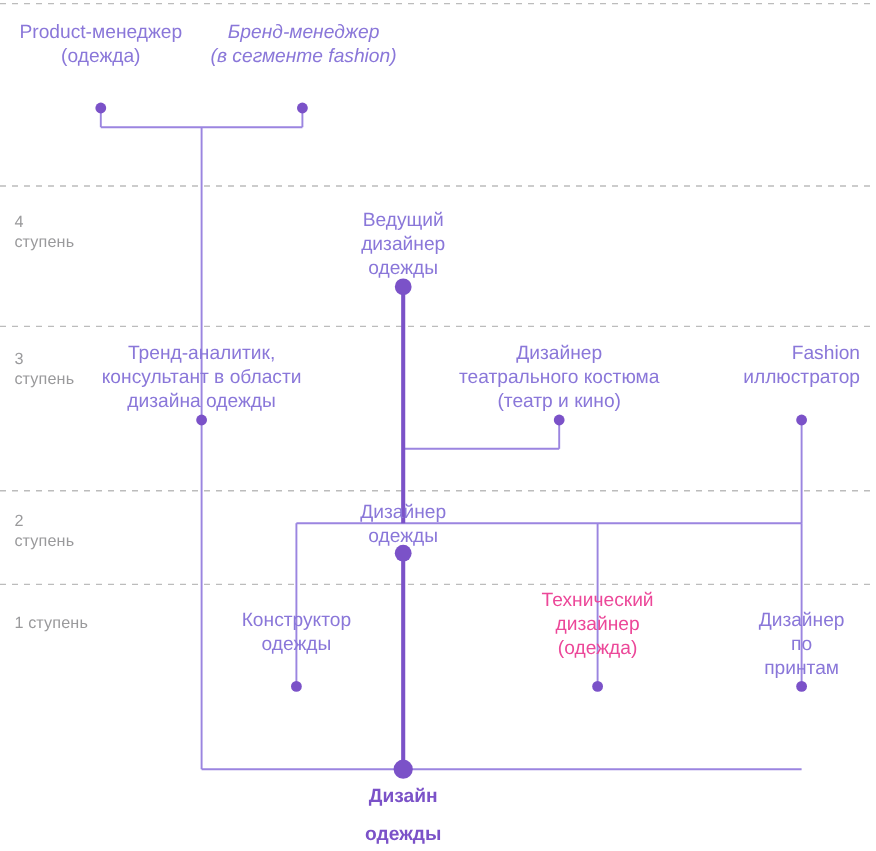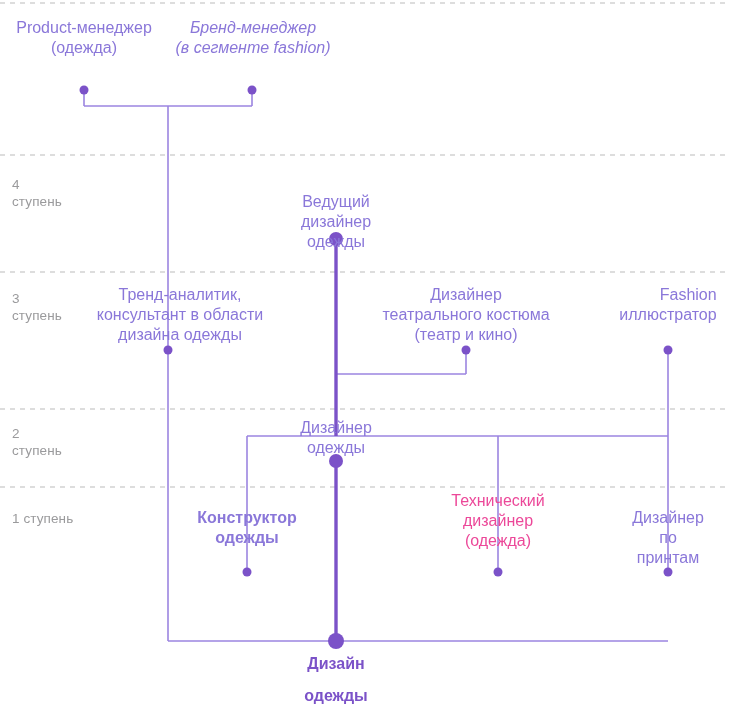--- a/index.html
+++ b/index.html
@@ -104,34 +104,34 @@
 ступень</div>
       <div class="level-label" style="left: 12px; top: 425px; color: rgb(154, 154, 156);">2
 ступень</div>
       <div class="level-label" style="left: 12px; top: 510px; color: rgb(154, 154, 156); text-align: right;">1 ступень</div>
     </div>
   <div id="node-labels">
       <div class="node-label" style="left: 84px; top: 18px; color: rgb(138, 119, 217);">Product-менеджер
 (одежда)</div>
       <div class="node-label" style="left: 253px; top: 18px; color: rgb(138, 119, 217); font-style: italic;">Бренд-менеджер
 (в сегменте fashion)</div>
-      <div class="node-label" style="left: 336px; top: 174px; color: rgb(138, 119, 217); margin-top: 18px;">Ведущий
+      <div class="node-label" style="left: 336px; top: 174px; color: rgb(138, 119, 217);">Ведущий
 дизайнер
 одежды</div>
-      <div class="node-label" style="left: 168px; top: 285px; color: rgb(138, 119, 217); margin-left: 12px;">Тренд-аналитик,
+      <div class="node-label" style="left: 168px; top: 285px; color: rgb(138, 119, 217);">Тренд-аналитик,
 консультант в области
 дизайна одежды</div>
       <div class="node-label" style="left: 466px; top: 285px; color: rgb(138, 119, 217);">Дизайнер
 театрального костюма
 (театр и кино)</div>
       <div class="node-label" style="left: 668px; top: 285px; color: rgb(138, 119, 217); text-align: right;">Fashion
 иллюстратор</div>
       <div class="node-label" style="left: 336px; top: 418px; color: rgb(138, 119, 217);">Дизайнер
 одежды</div>
-      <div class="node-label" style="left: 247px; top: 508px; color: rgb(138, 119, 217); font-weight: bold;">Конструктор
+      <div class="node-label" style="left: 247px; top: 508px; color: rgb(138, 119, 217);">Конструктор
 одежды</div>
       <div class="node-label" style="left: 498px; top: 491px; color: #ec4899;">Технический
 дизайнер
 (одежда)</div>
       <div class="node-label" style="left: 668px; top: 508px; color: rgb(138, 119, 217);">Дизайнер
 по принтам</div>
       <div class="node-label strong" style="left: 336px; top: 648px; color: rgb(123, 82, 200);">Дизайн
 одежды</div>
     </div>
 

